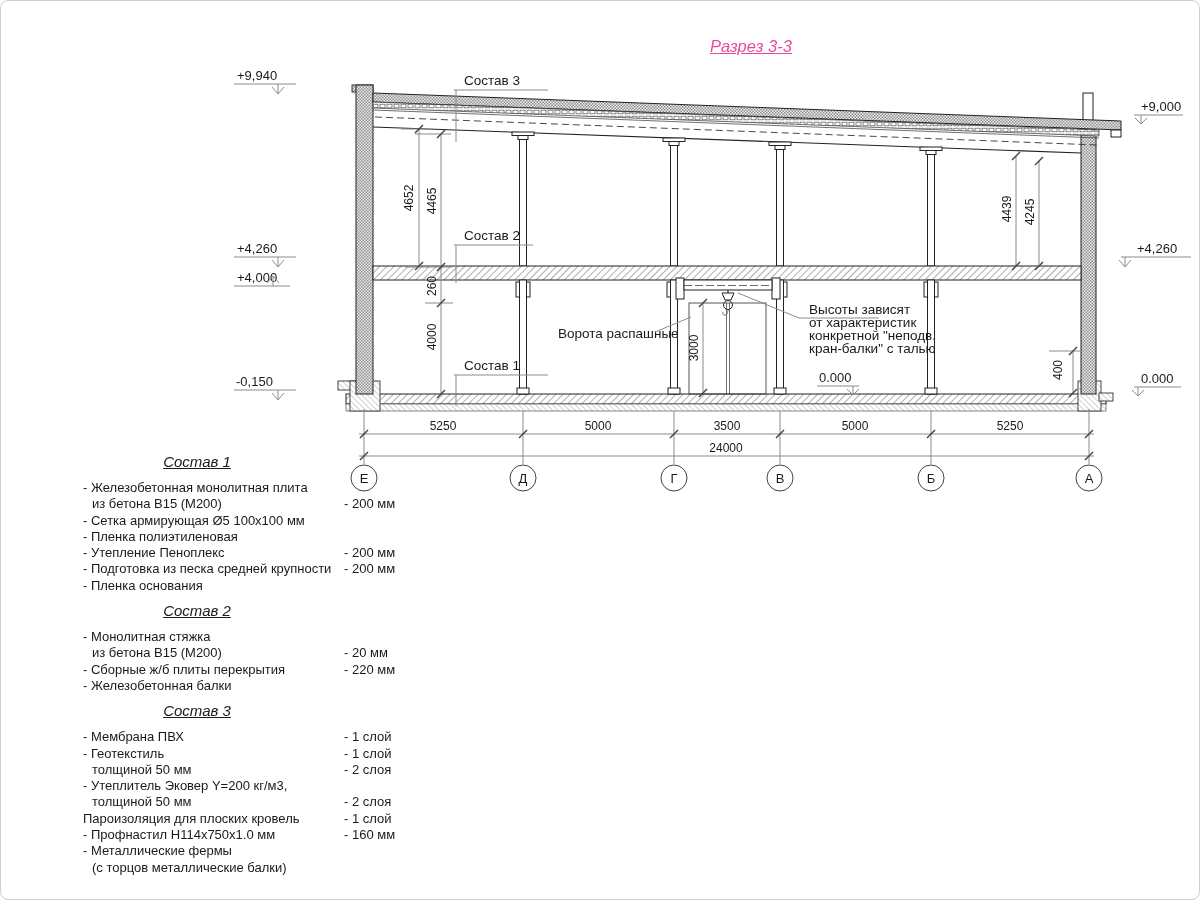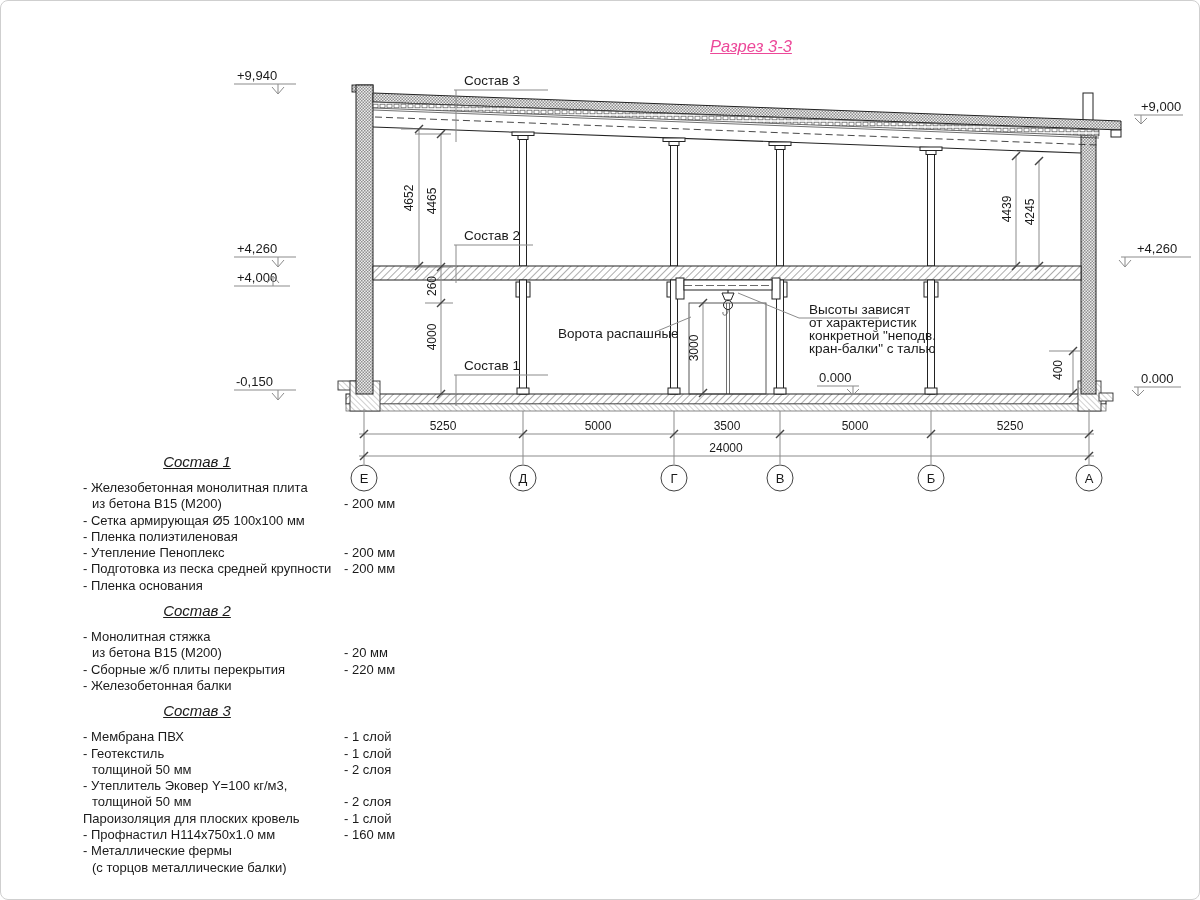--- a/index.html
+++ b/index.html
@@ -329,21 +329,21 @@
         <div class="spec-row"><span class="t">- Монолитная стяжка</span><span class="v"></span></div>
         <div class="spec-row ind"><span class="t">из бетона В15 (М200)</span><span class="v">- 20 мм</span></div>
         <div class="spec-row"><span class="t">- Сборные ж/б плиты перекрытия</span><span class="v">- 220 мм</span></div>
         <div class="spec-row"><span class="t">- Железобетонная балки</span><span class="v"></span></div>
       </div>
       <div class="spec">
         <div class="spec-h">Состав 3</div>
         <div class="spec-row"><span class="t">- Мембрана ПВХ</span><span class="v">- 1 слой</span></div>
         <div class="spec-row"><span class="t">- Геотекстиль</span><span class="v">- 1 слой</span></div>
         <div class="spec-row ind"><span class="t">толщиной 50 мм</span><span class="v">- 2 слоя</span></div>
-        <div class="spec-row"><span class="t">- Утеплитель Эковер Y=100 кг/м3,</span><span class="v"></span></div>
+        <div class="spec-row"><span class="t">- Утеплитель Эковер Y=200 кг/м3,</span><span class="v"></span></div>
         <div class="spec-row ind"><span class="t">толщиной 50 мм</span><span class="v">- 2 слоя</span></div>
         <div class="spec-row"><span class="t">Пароизоляция для плоских кровель</span><span class="v">- 1 слой</span></div>
         <div class="spec-row"><span class="t">- Профнастил Н114х750х1.0 мм</span><span class="v">- 160 мм</span></div>
         <div class="spec-row"><span class="t">- Металлические фермы</span><span class="v"></span></div>
         <div class="spec-row ind"><span class="t">(с торцов металлические балки)</span><span class="v"></span></div>
       </div>
     </div>
 
 </div>
 

